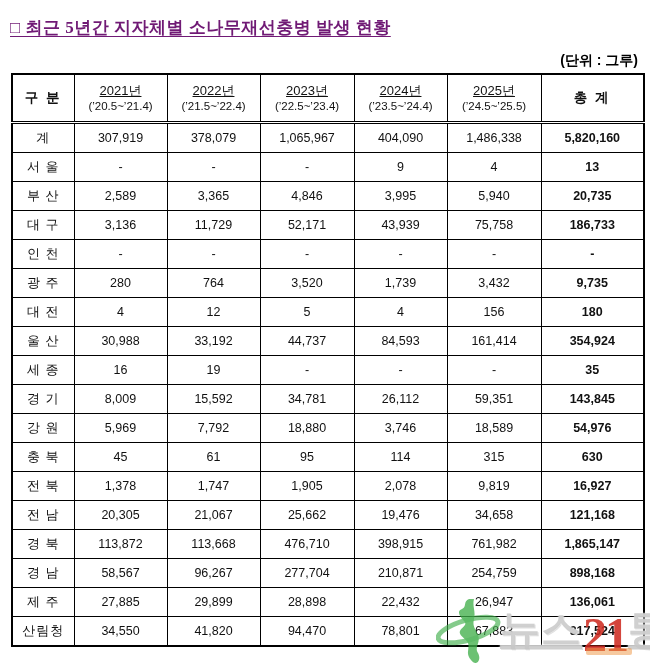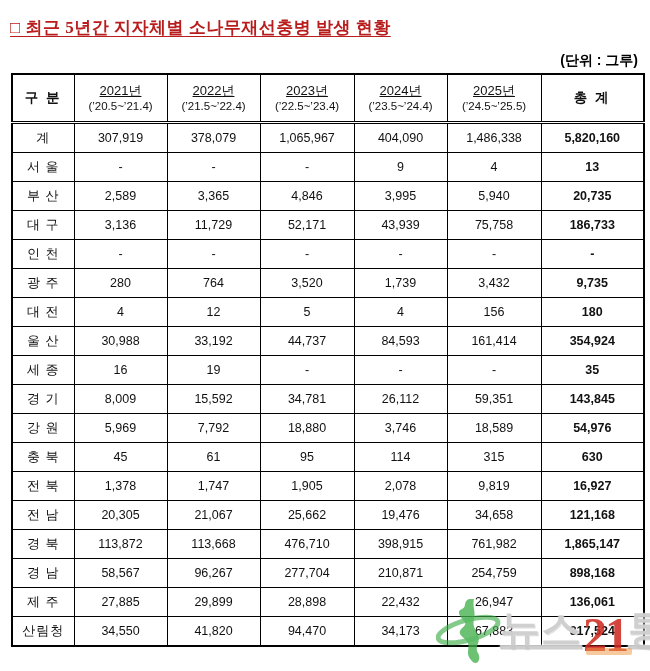--- a/index.html
+++ b/index.html
@@ -3,21 +3,21 @@
 <meta charset="utf-8">
 <style>
   html,body{margin:0;padding:0;background:#fff;}
   .page{
     position:relative;width:650px;height:671px;background:#fff;overflow:hidden;
     font-family:"Liberation Sans",sans-serif;color:#000;
   }
   .doc-title{
     margin:16px 0 0 10px;
     font-family:"Liberation Serif",serif;
-    font-size:17px;font-weight:bold;color:#b91c1c;
+    font-size:17px;font-weight:bold;color:#701a75;
     text-decoration:underline;text-underline-offset:3px;
     letter-spacing:0.5px;
   }
   .unit-label{
     text-align:right;margin:13px 12px 3px 0;
     font-size:14px;color:#000;font-weight:bold;
   }
   table.main{
     border-collapse:collapse;table-layout:fixed;
     width:632px;margin:3px 0 0 11px;
@@ -250,21 +250,21 @@
           <td>28,898</td>
           <td>22,432</td>
           <td>26,947</td>
           <td class="totalcell">136,061</td>
         </tr>
         <tr>
           <td class="rowlabel">산림청</td>
           <td>34,550</td>
           <td>41,820</td>
           <td>94,470</td>
-          <td>34,173</td>
+          <td>78,801</td>
           <td>67,883</td>
           <td class="totalcell">317,524</td>
         </tr>
       </tbody>
   </table>
 
   <div class="watermark">
     <svg class="wm-logo" width="66" height="70" viewBox="0 0 66 70">
       <ellipse cx="32" cy="32" rx="31" ry="10" fill="none" stroke="#3fae49" stroke-width="5" opacity="0.75" transform="rotate(-16 32 32)"></ellipse>
       <path d="M33 1 C27 3 31 9 26 11 C20 13 24 19 28 23 C32 27 26 29 24 33

